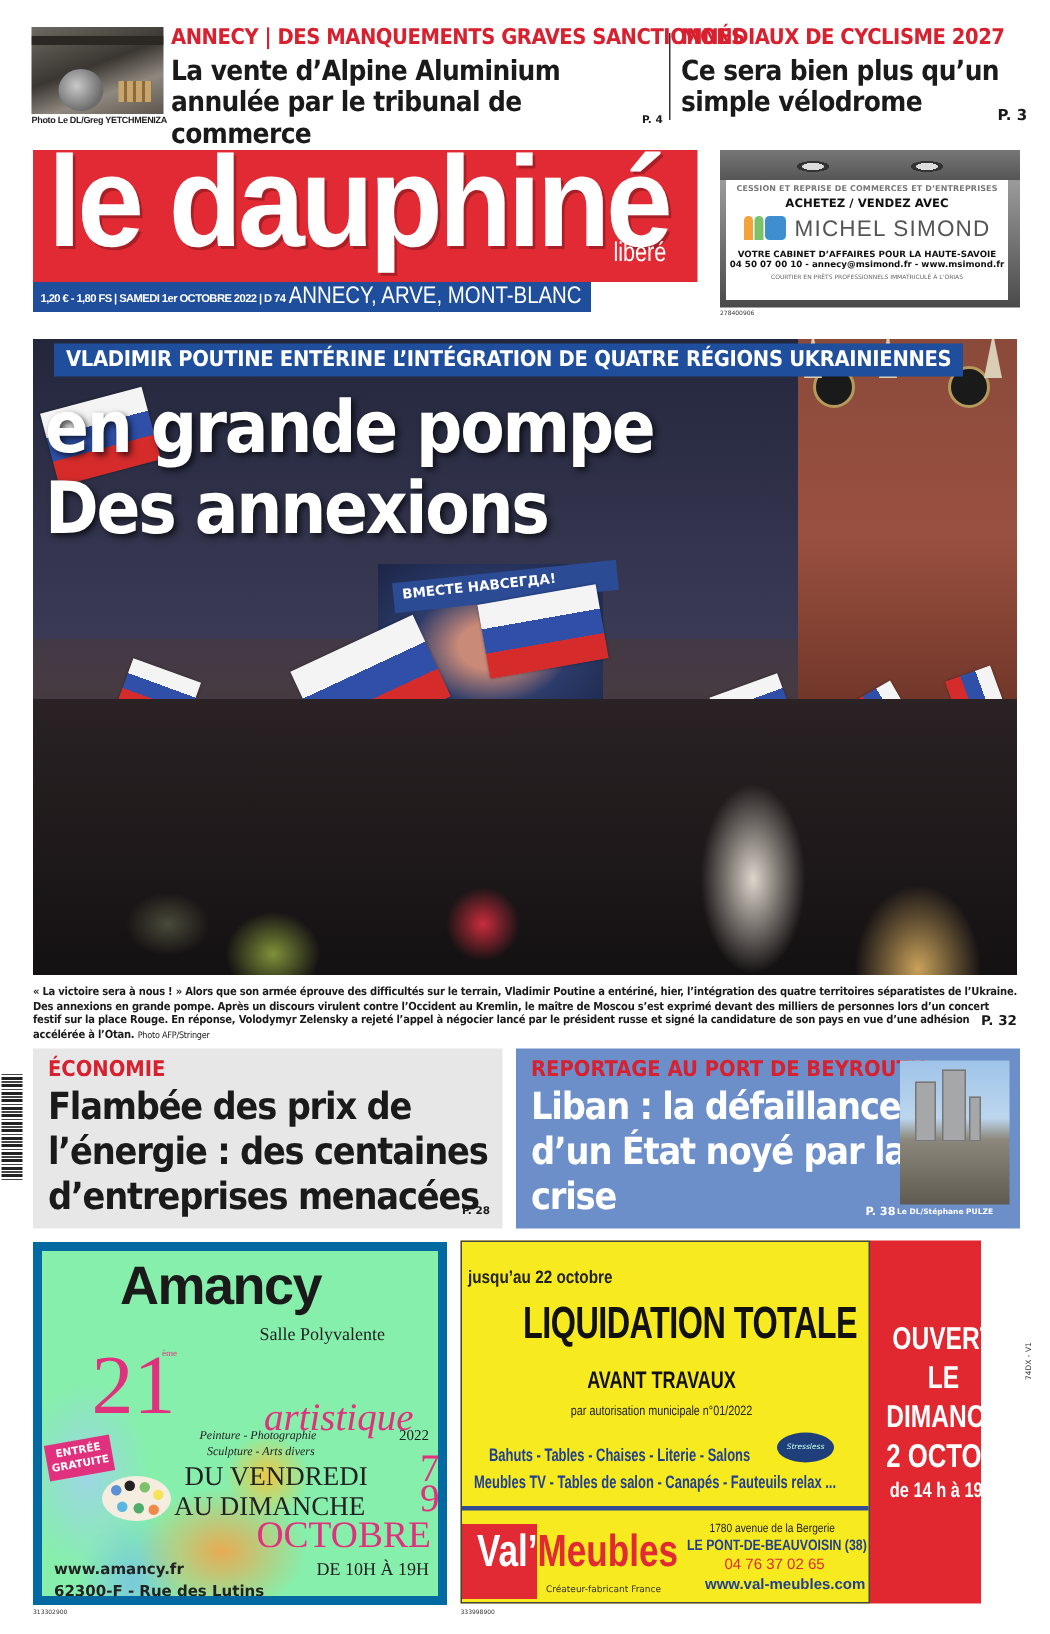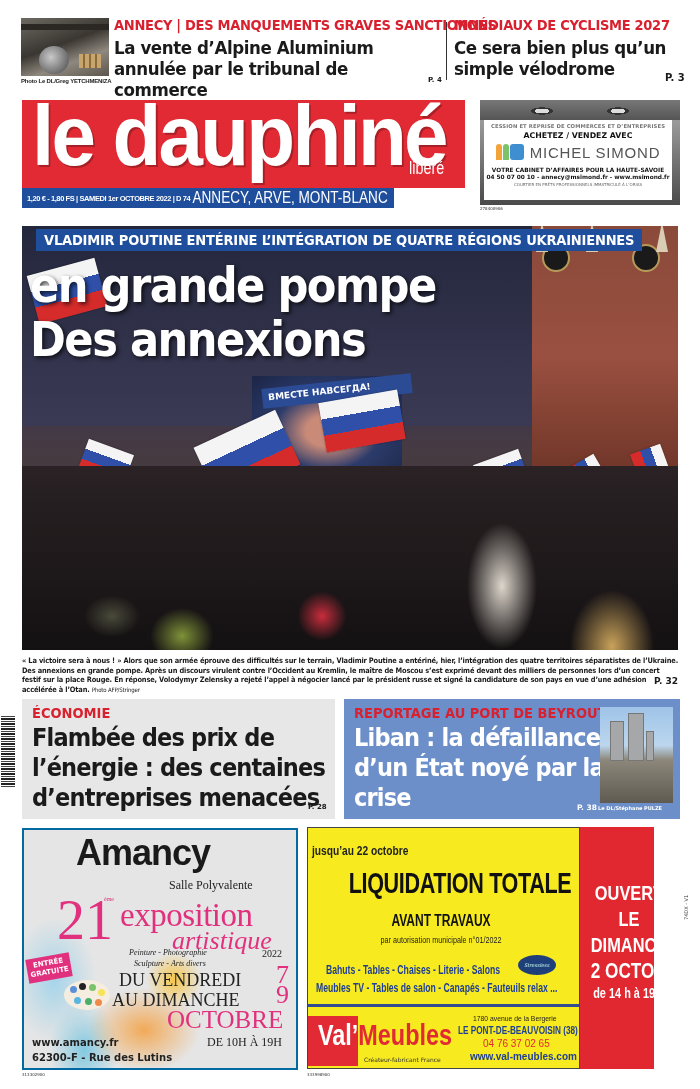--- a/index.html
+++ b/index.html
@@ -93,21 +93,21 @@
     .liban-box { left: 344px; top: 699px; width: 336px; height: 120px; background:#6c8fca; }
     .liban-kicker { left: 354px; top: 705px; font-size: 14.5px; color:#d8202e; }
     .liban-title { left: 354px; top: 723px; width: 250px; font-family:"DejaVu Sans Condensed","DejaVu Sans",sans-serif; font-weight:bold; font-size:25px; line-height:30px; color:#fff; letter-spacing:-0.8px; }
     .liban-photo { left: 600px; top: 707px; width: 73px; height: 96px; overflow:hidden;
       background: linear-gradient(180deg,#9fc4e8 0%,#bcd6ee 40%,#8c877a 55%,#5f5b52 100%); }
     .liban-photo .bld { position:absolute; background:#a5a7a8; border:1px solid #777; }
     .liban-page { left: 577px; top: 803px; font-size: 7.5px; font-weight:bold; color:#fff; }
     .liban-credit { left: 598px; top: 805px; font-size: 5px; color:#fff; font-weight:bold; }
 
     
-    .ad-amancy { left: 22px; top: 828px; width: 276px; height: 242px; border:2px solid #0369a1; background:#e5e5e5; overflow:hidden; }
+    .ad-amancy { left: 22px; top: 828px; width: 276px; height: 242px; border:6px solid #0369a1; background:#86efac; overflow:hidden; }
     .am-swirl { position:absolute; left:0; top:40px; width:200px; height:200px;
       background: radial-gradient(ellipse 60px 90px at 30px 110px,#9fd3ea,transparent 70%),
                   radial-gradient(circle 40px at 150px 110px,#f8c33a,transparent 70%),
                   radial-gradient(ellipse 80px 60px at 120px 160px,#f3a44a,transparent 70%),
                   radial-gradient(ellipse 50px 70px at 60px 180px,#78c6e0,transparent 70%); opacity:0.9; }
     .am-logo { position:absolute; left:52px; top:2px; font-family:"Liberation Sans",sans-serif; font-size:36px; font-weight:bold; color:#1a1a1a; letter-spacing:-1px; }
     .am-salle { position:absolute; left:145px; top:48px; font-family:"Liberation Serif",serif; font-size:12px; color:#222; }
     .am-21 { position:absolute; left:33px; top:62px; font-family:"Liberation Serif",serif; font-size:56px; color:#e1317e; line-height:56px; }
     .am-eme { position:absolute; left:80px; top:66px; font-family:"Liberation Serif",serif; font-size:6px; color:#e1317e; }
     .am-expo { position:absolute; left:96px; top:68px; font-family:"Liberation Serif",serif; font-size:33px; color:#e1317e; line-height:34px; letter-spacing:-0.5px; }
@@ -251,21 +251,20 @@
 </div>
 <div class="abs liban-page">P. 38</div>
 <div class="abs liban-credit">Le DL/Stéphane PULZE</div>
 
 <div class="abs ad-amancy">
   <div class="am-swirl"></div>
   <div class="am-logo">Amancy</div>
   <div class="am-salle">Salle Polyvalente</div>
   <div class="am-21">21</div>
   <div class="am-eme">ème</div>
-  <div class="am-expo">exposition</div>
   <div class="am-artistique">artistique</div>
   <div class="am-disc1">Peinture - Photographie</div>
   <div class="am-year">2022</div>
   <div class="am-disc2">Sculpture - Arts divers</div>
   <div class="am-badge">ENTRÉE GRATUITE</div>
   <div class="am-palette">
     <i style="left:6px;top:6px;background:#5b8fd6;"></i>
     <i style="left:15px;top:3px;background:#222;"></i>
     <i style="left:25px;top:4px;background:#7cc26a;"></i>
     <i style="left:34px;top:9px;background:#f7e35a;"></i>

